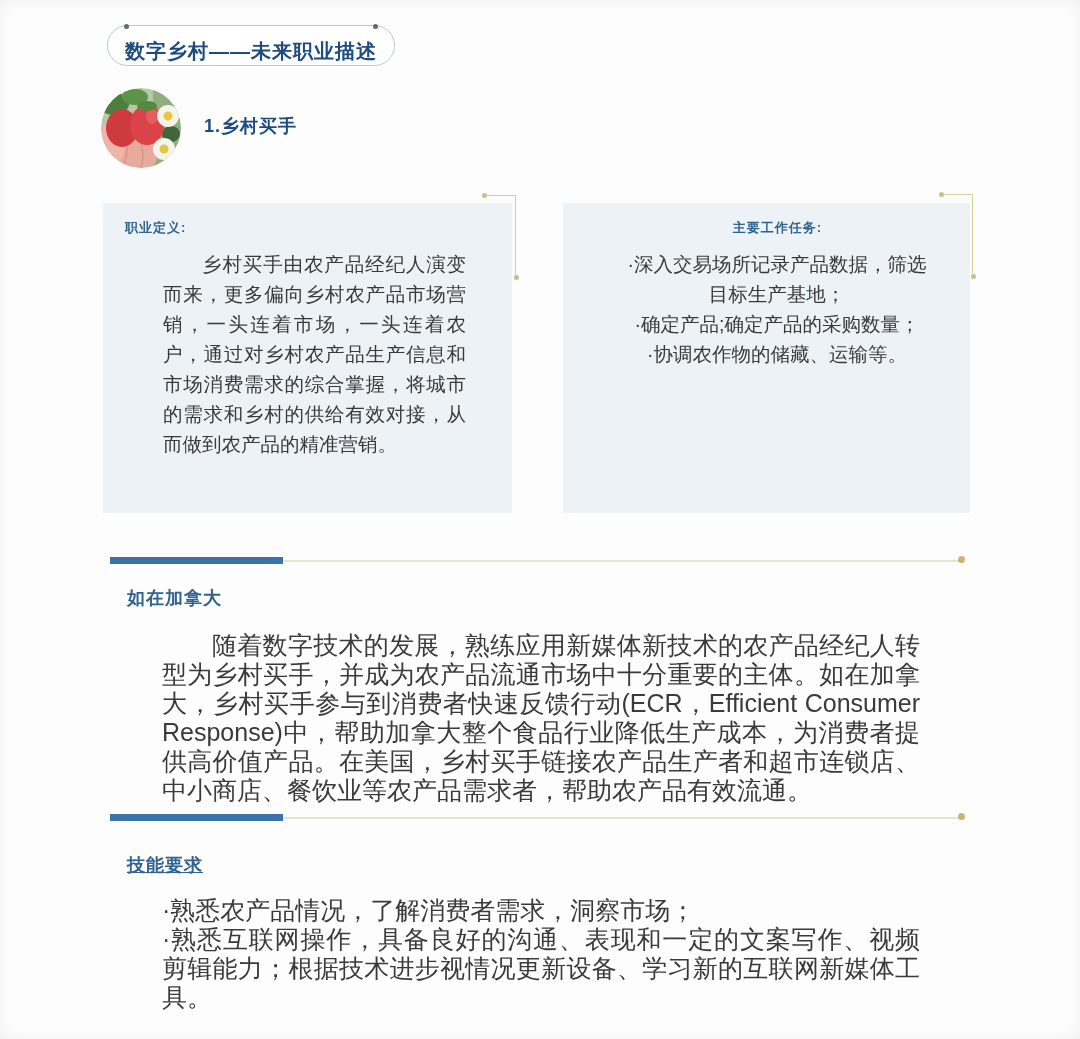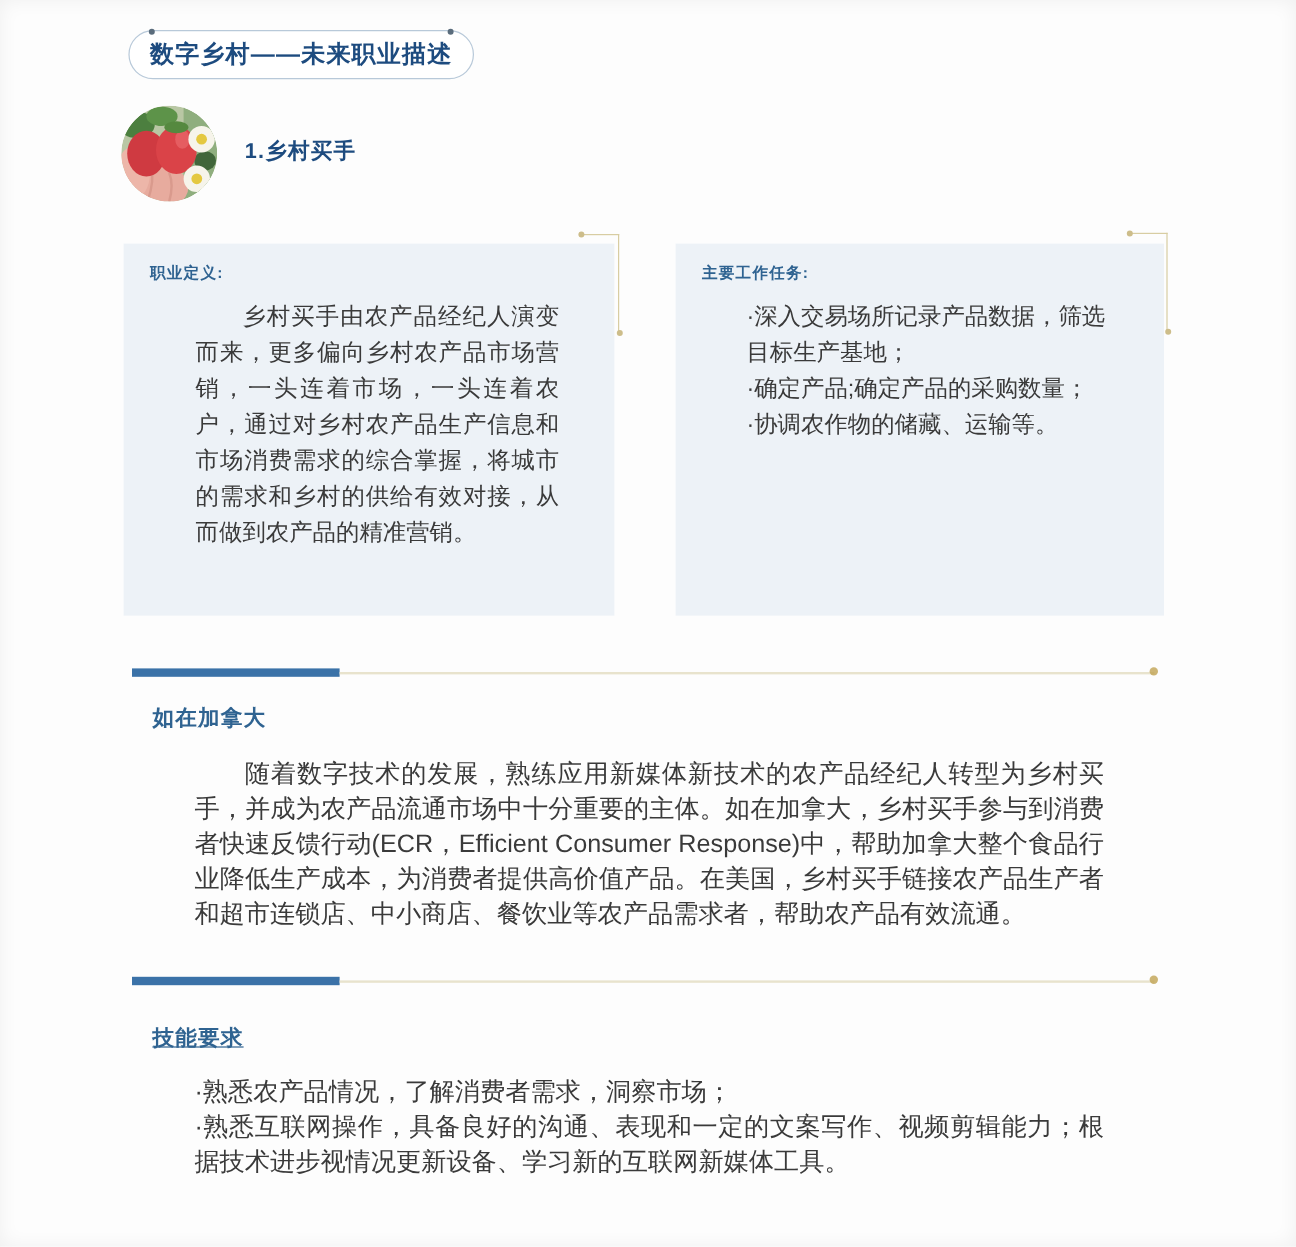--- a/index.html
+++ b/index.html
@@ -9,39 +9,39 @@
     background:#fdfdfd;
     box-shadow:inset 0 0 16px rgba(0,0,0,.06);
     overflow:hidden;
     font-family:"Liberation Sans","DejaVu Sans",sans-serif;
     color:#3a3a3a;
   }
   
   .badge{
     position:absolute;left:107px;top:25px;width:288px;height:41px;
     background:#ffffff;border:1.5px solid #b8c9d9;border-radius:22px;
-    display:flex;align-items:center;justify-content:center;
+    display:flex;align-items:flex-end;justify-content:center;
     font-size:20px;font-weight:bold;color:#1d4b7f;letter-spacing:1px;
     box-sizing:border-box;
   }
   .badge-dot{position:absolute;width:5px;height:5px;border-radius:50%;background:#5a6c7c;top:-2px;}
   .badge-dot.left{left:16px;}
   .badge-dot.right{right:16px;}
   
   .avatar{position:absolute;left:101px;top:88px;width:80px;height:80px;border-radius:50%;overflow:hidden;}
   .page-title{
     position:absolute;left:204px;top:114px;
     font-size:18px;font-weight:bold;color:#1d4b7f;letter-spacing:1px;
   }
   
   .card{
     position:absolute;top:203px;height:310px;background:#edf2f7;box-sizing:border-box;
   }
   .card.definition{left:103px;width:409px;}
-  .card.tasks{left:563px;width:407px;}
+  .card.tasks{left:563px;width:407px;text-align:center;}
   .card-header{
     padding:16px 0 0 22px;
     font-size:13px;font-weight:600;color:#2f6391;letter-spacing:1px;
   }
   .card-body{
     margin:12px 46px 0 60px;
     font-size:19.5px;line-height:30px;color:#3a3a3a;
     text-indent:2em;text-align:justify;
   }
   .card-bullets{margin:12px 38px 0 59px;font-size:19.5px;line-height:30px;color:#3a3a3a;}
@@ -68,21 +68,21 @@
   .divider.d2{top:814px;}
   
   .section-heading{
     position:absolute;left:127px;
     font-size:18px;font-weight:600;color:#2f6391;letter-spacing:1px;
   }
   .section-heading.prospects{top:586px;}
   .section-heading.skills{top:853px;text-decoration:underline;}
   .section-body{
     position:absolute;left:162px;width:758px;
-    font-size:21px;line-height:29px;color:#3a3a3a;text-align:justify;
+    font-size:25px;line-height:29px;color:#3a3a3a;text-align:justify;
   }
   .section-body.prospects{top:631px;text-indent:2em;}
   .section-body.skills{top:896px;}
   .section-body.skills p{margin:0;}
 </style>
 </head>
 <body>
 
 <div class="page">
 

